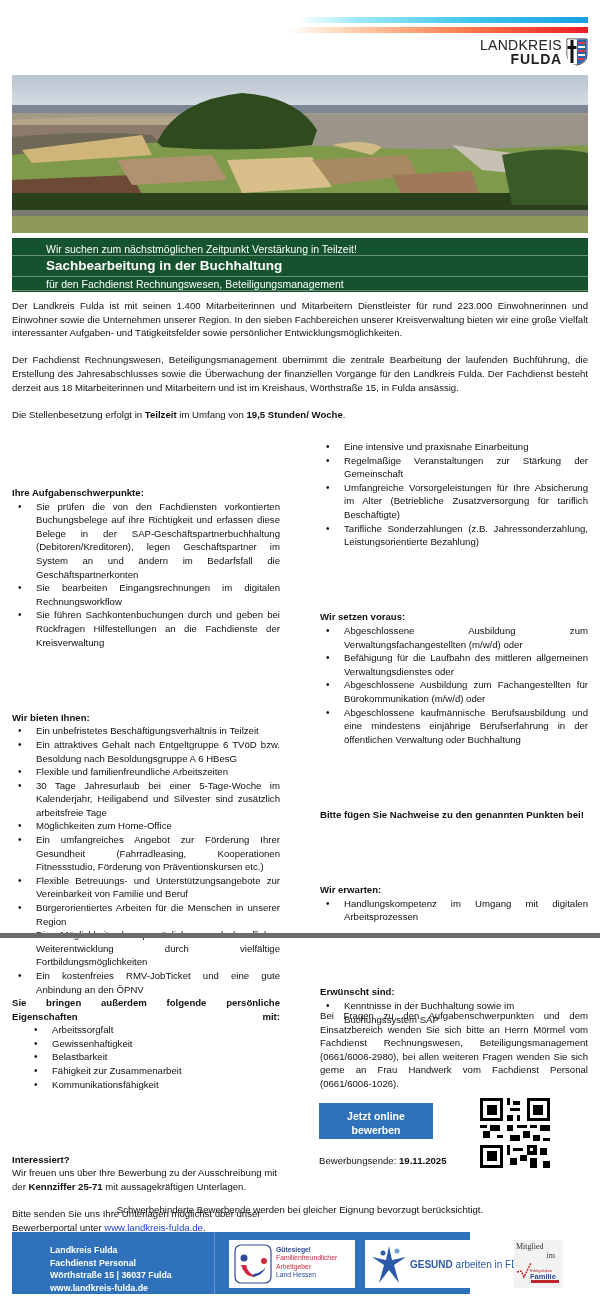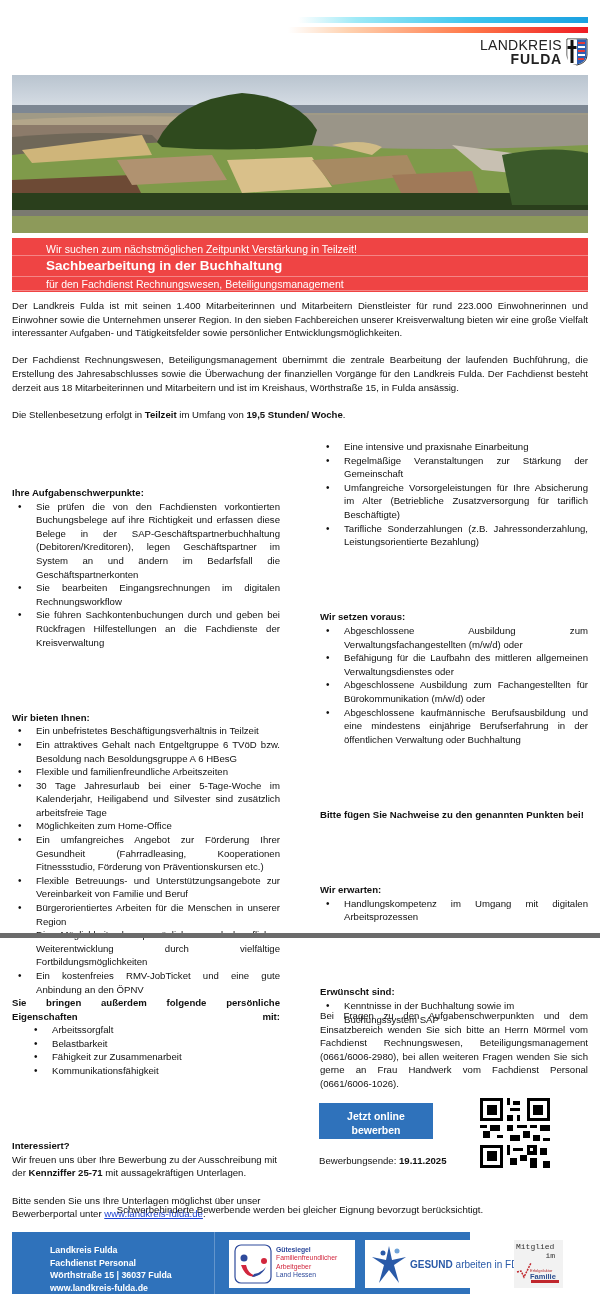--- a/index.html
+++ b/index.html
@@ -12,21 +12,21 @@
   .stripe-red { top: 27px; width: 300px; background: linear-gradient(to right, rgba(255,255,255,0) 0%, #ffd2b0 20%, #ff7a4a 60%, #ee1c24 100%); }
 
   .logo { position: absolute; right: 12px; top: 38px; display: flex; align-items: center; gap: 4px; justify-content: flex-end; }
   .logo-text { text-align: right; line-height: 14px; }
   .logo-line1 { font-size: 14px; letter-spacing: 0.3px; color: #222; }
   .logo-line2 { font-size: 14px; font-weight: bold; letter-spacing: 0.8px; color: #222; }
   .crest { width: 22px; height: 28px; }
 
   .photo { position: absolute; left: 12px; top: 75px; width: 576px; height: 158px; overflow: hidden; }
 
-  .banner { position: absolute; left: 12px; top: 238px; width: 576px; height: 54px; background: #ef4444; color: #fff; padding: 4px 0 0 34px; }
+  .banner { position: absolute; left: 12px; top: 238px; width: 576px; height: 54px; background: #14532d; color: #fff; padding: 4px 0 0 34px; }
   .banner .line-sep { position: absolute; left: 0; right: 0; height: 1px; background: rgba(255,255,255,0.35); }
   .banner .l1 { font-size: 10.5px; line-height: 14px; }
   .banner .l2 { font-size: 13.5px; font-weight: bold; line-height: 18px; margin-top: 1px; }
   .banner .l3 { font-size: 10.5px; line-height: 14px; margin-top: 2px; }
 
   .intro { position: absolute; left: 12px; top: 299px; width: 576px; text-align: justify; }
   .intro p { margin-bottom: 13.6px; }
   b { font-weight: bold; }
 
   .col { position: absolute; text-align: justify; }
@@ -59,21 +59,21 @@
   .badge { position: absolute; background: #fff; top: 8px; height: 48px; }
   .badge-1 { left: 217px; width: 126px; }
   .badge-2 { left: 353px; width: 141px; }
   .badge-3 { left: 502px; width: 49px; background: #f2f2f2; }
   .b1-text { position: absolute; left: 47px; top: 6px; font-size: 6.8px; line-height: 8.4px; }
   .b1-text .t1 { color: #2e4a9b; font-weight: bold; }
   .b1-text .t2, .b1-text .t3 { color: #d1263d; }
   .b1-text .t4 { color: #2e4a9b; }
   .b2-text { position: absolute; left: 45px; top: 18px; font-size: 10px; color: #2a5aa8; white-space: nowrap; }
   .b2-text b { font-weight: bold; }
-  .b3-text { position: absolute; left: 2px; top: 2px; width: 45px; font-family: Liberation Mono, monospace; font-size: 8px; line-height: 9px; color: #333; }
+  .b3-text { position: absolute; left: 2px; top: 2px; width: 45px; font-family: Liberation Serif, serif; font-size: 8px; line-height: 9px; color: #333; }
   .b3-text .im { display: block; text-align: right; padding-right: 6px; }
   .b3-fam { position: absolute; left: 16px; top: 30px; font-size: 7.5px; font-weight: bold; color: #2a4d8f; text-align: right; }
   .b3-small { position: absolute; left: 16px; top: 24px; font-size: 4px; color: #b3282d; }
   .b3-bar { position: absolute; left: 17px; top: 40px; width: 28px; height: 3px; background: #c0272d; }
 </style>
 </head>
 <body>
 
 <div class="stripe stripe-blue"></div>
 <div class="stripe stripe-red"></div>
@@ -193,20 +193,21 @@
     <li style="padding-right:60px">Kenntnisse in der Buchhaltung sowie im Buchungssystem SAP</li>
   </ul>
 </div>
 
 <div class="divider"></div>
 
 <div class="lower-left">
   <div class="title">Sie bringen außerdem folgende persönliche Eigenschaften mit:</div>
   <ul class="blist">
     <li>Arbeitssorgfalt</li>
+    <li>Gewissenhaftigkeit</li>
     <li>Belastbarkeit</li>
     <li>Fähigkeit zur Zusammenarbeit</li>
     <li>Kommunikationsfähigkeit</li>
   </ul>
   <div class="gap"></div>
   <div class="sec-title">Interessiert?</div>
   <div><span>Wir freuen uns über Ihre Bewerbung zu der Ausschreibung mit der </span><b>Kennziffer 25-71</b><span> mit aussagekräftigen Unterlagen.</span></div>
   <div class="gap"></div>
   <div><span>Bitte senden Sie uns Ihre Unterlagen möglichst über unser Bewerberportal unter </span><a href="#">www.landkreis-fulda.de</a><span>.</span></div>
 </div>

